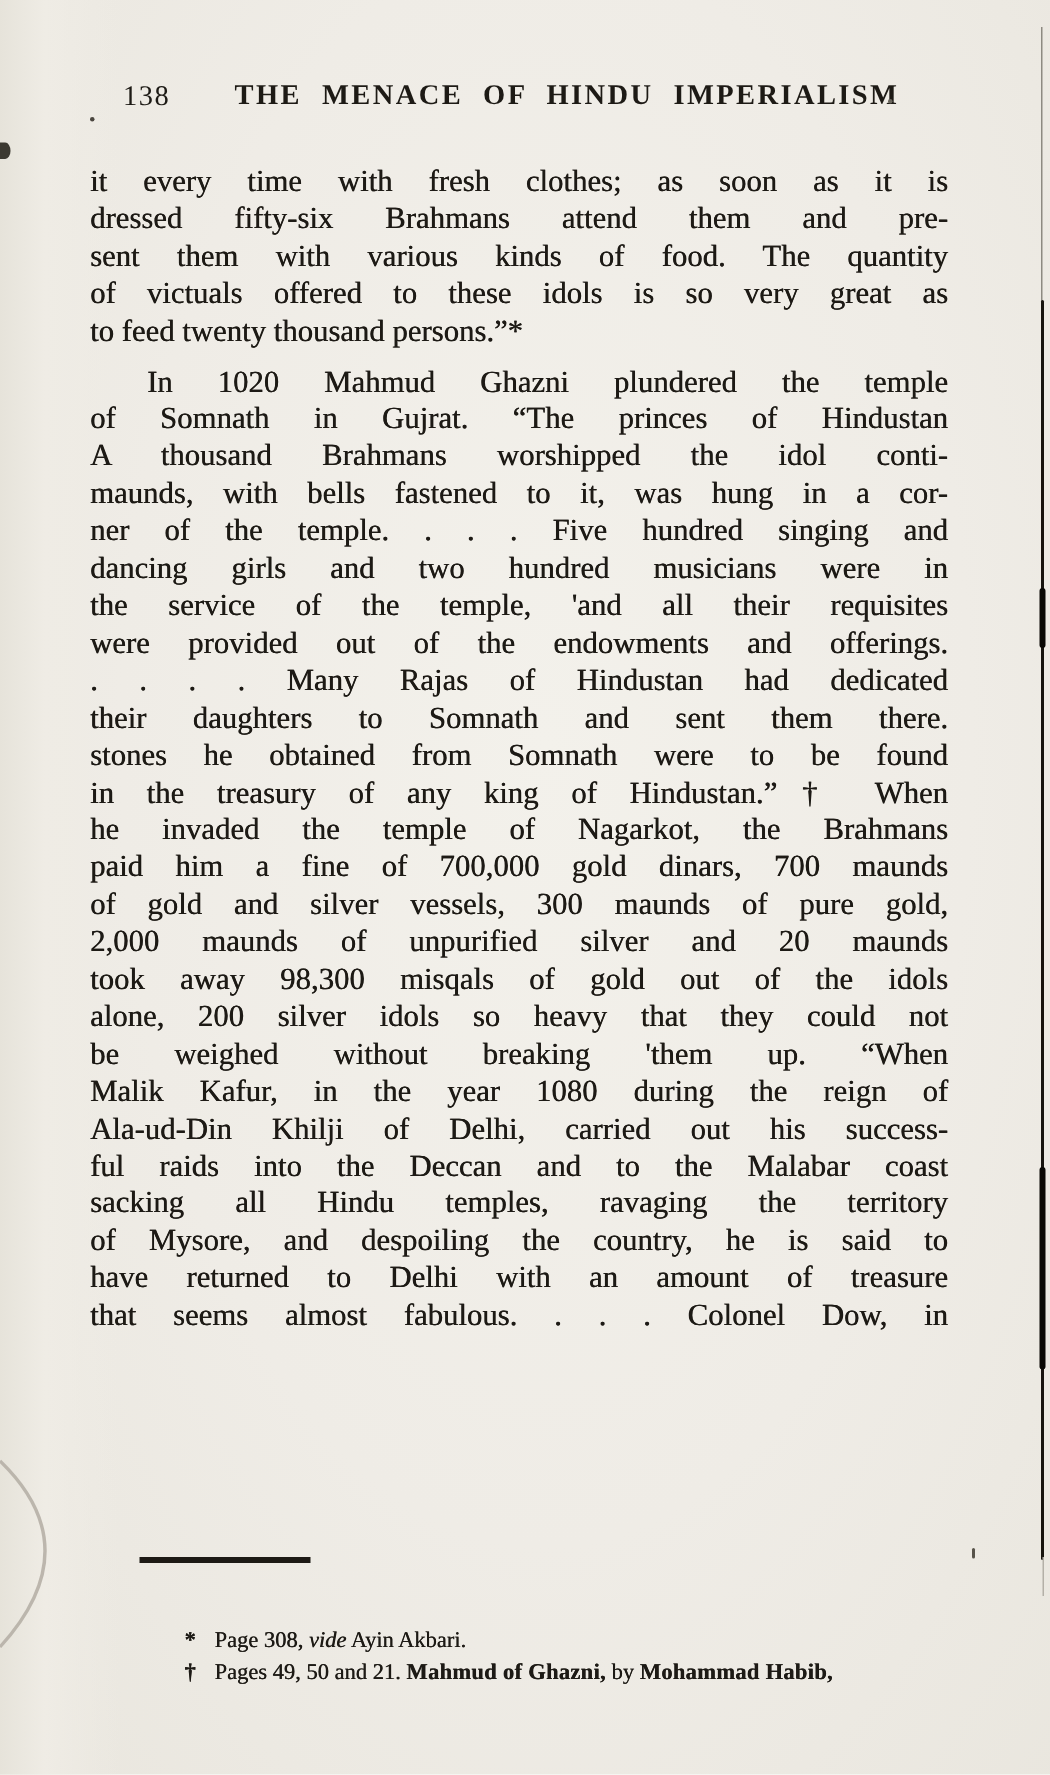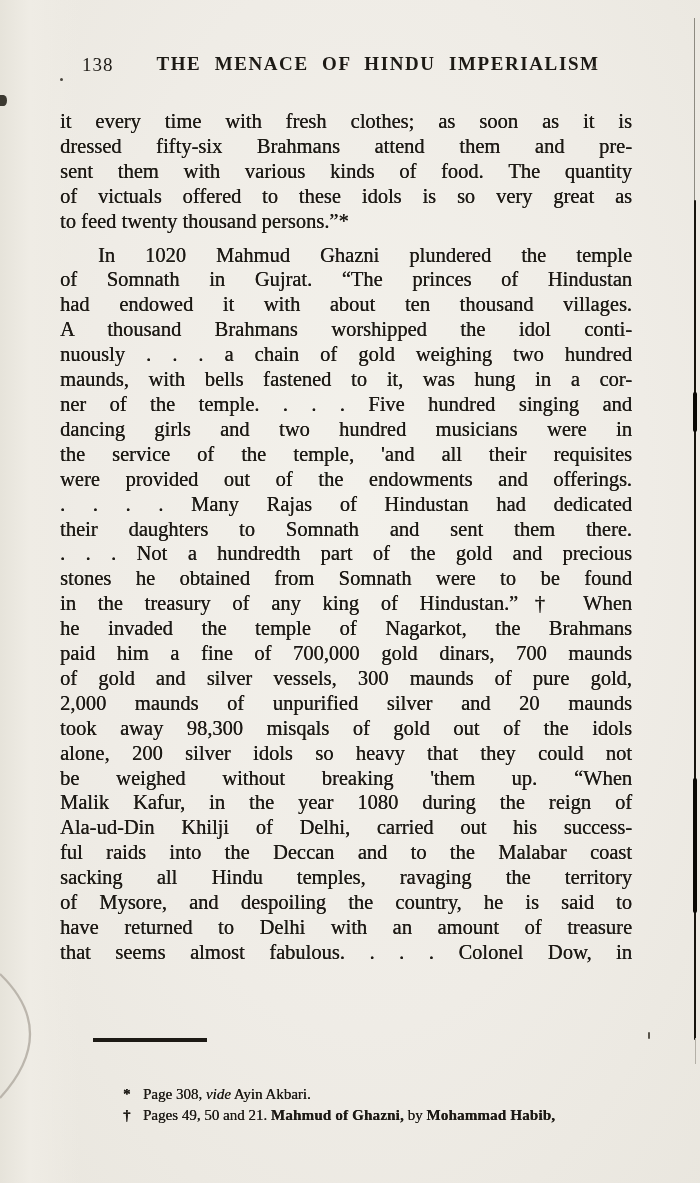--- a/index.html
+++ b/index.html
@@ -65,31 +65,28 @@
       <div class="paragraph">
         <div class="line">it every time with fresh clothes; as soon as it is</div>
         <div class="line">dressed fifty-six Brahmans attend them and pre-</div>
         <div class="line">sent them with various kinds of food. The quantity</div>
         <div class="line">of victuals offered to these idols is so very great as</div>
         <div class="line last-left">to feed twenty thousand persons.”*</div>
       </div>
       <div class="paragraph">
         <div class="line indent">In 1020 Mahmud Ghazni plundered the temple</div>
         <div class="line">of Somnath in Gujrat. “The princes of Hindustan</div>
-        <div class="line">had endowed it with about ten thousand villages.</div>
         <div class="line">A thousand Brahmans worshipped the idol conti-</div>
-        <div class="line">nuously . . . a chain of gold weighing two hundred</div>
         <div class="line">maunds, with bells fastened to it, was hung in a cor-</div>
         <div class="line">ner of the temple. . . . Five hundred singing and</div>
         <div class="line">dancing girls and two hundred musicians were in</div>
         <div class="line">the service of the temple, 'and all their requisites</div>
         <div class="line">were provided out of the endowments and offerings.</div>
         <div class="line">. . . . Many Rajas of Hindustan had dedicated</div>
         <div class="line">their daughters to Somnath and sent them there.</div>
-        <div class="line">. . . Not a hundredth part of the gold and precious</div>
         <div class="line">stones he obtained from Somnath were to be found</div>
         <div class="line">in the treasury of any king of Hindustan.”† When</div>
         <div class="line">he invaded the temple of Nagarkot, the Brahmans</div>
         <div class="line">paid him a fine of 700,000 gold dinars, 700 maunds</div>
         <div class="line">of gold and silver vessels, 300 maunds of pure gold,</div>
         <div class="line">2,000 maunds of unpurified silver and 20 maunds</div>
         <div class="line">took away 98,300 misqals of gold out of the idols</div>
         <div class="line">alone, 200 silver idols so heavy that they could not</div>
         <div class="line">be weighed without breaking 'them up. “When</div>
         <div class="line">Malik Kafur, in the year 1080 during the reign of</div>

